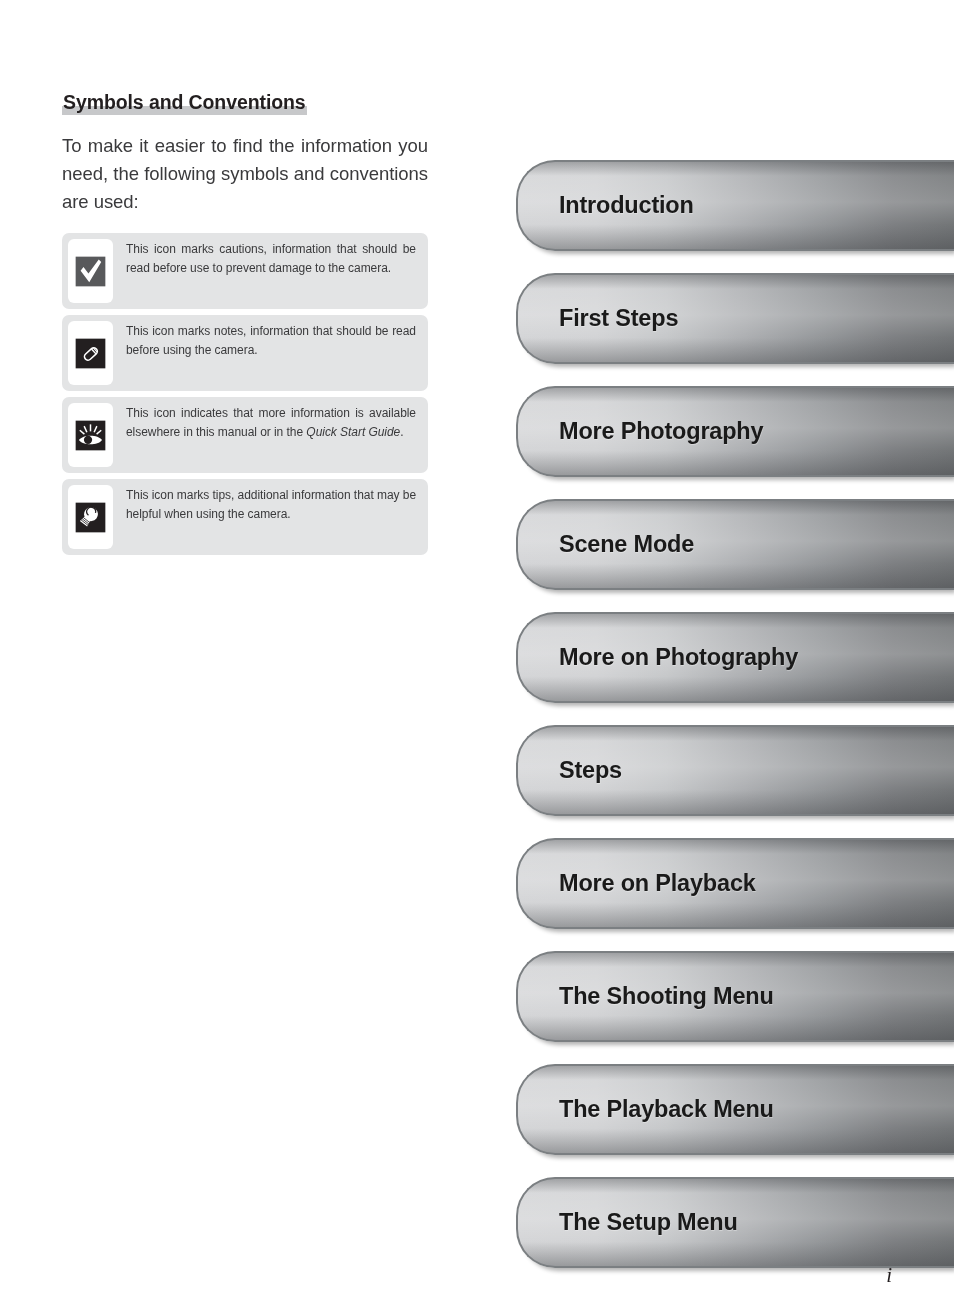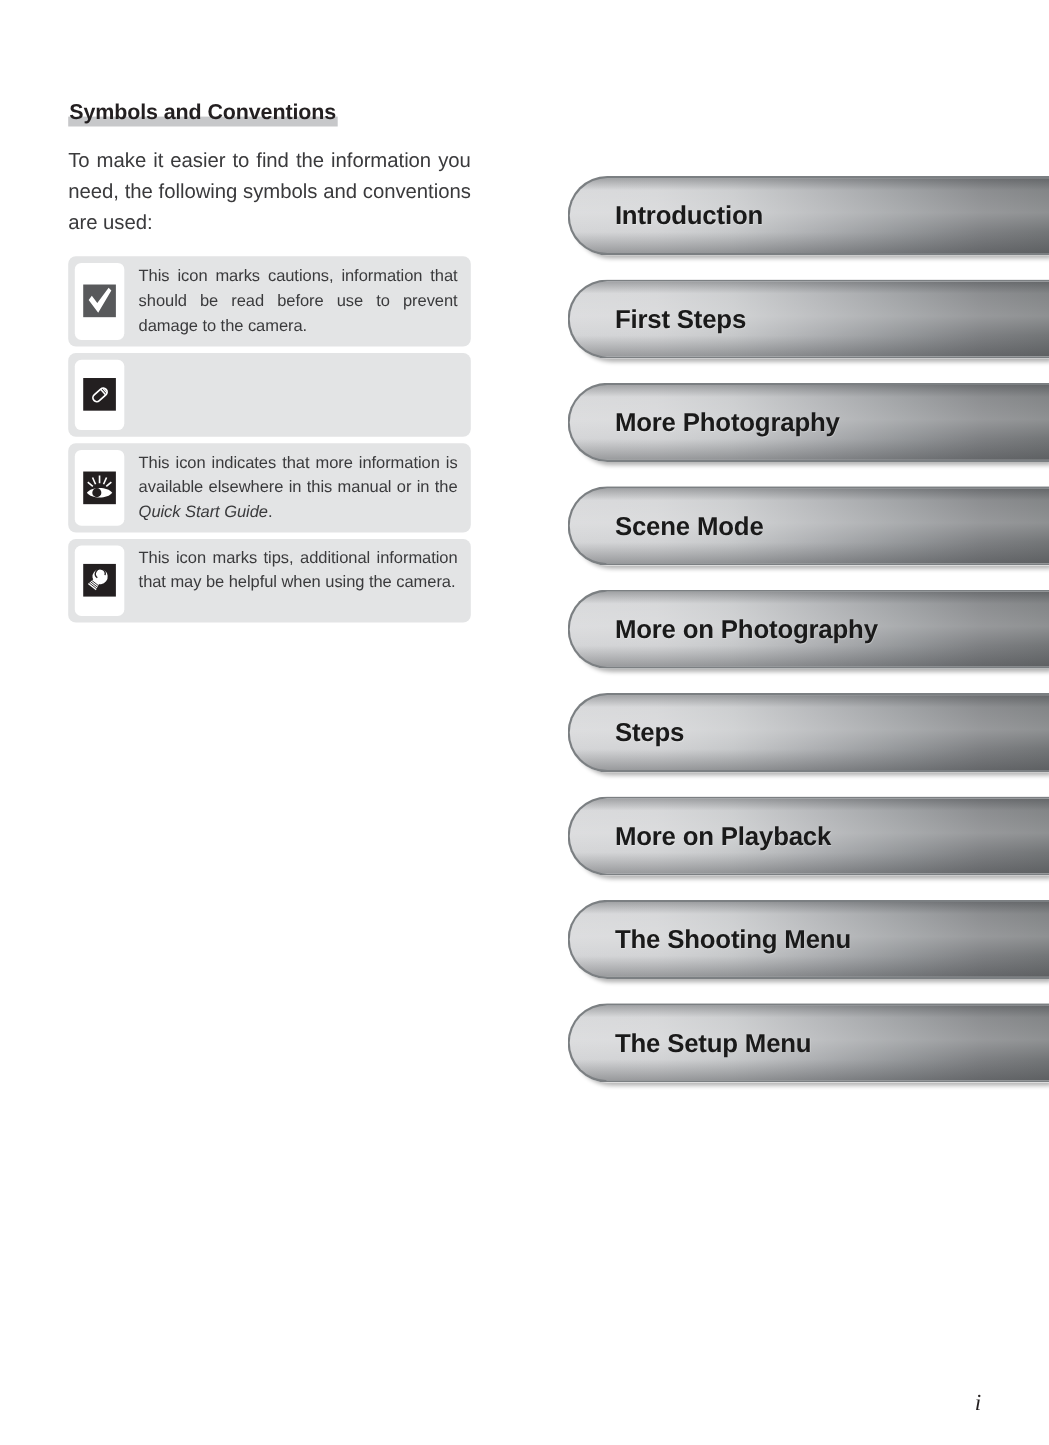--- a/index.html
+++ b/index.html
@@ -83,39 +83,39 @@
     justify-content: center;
   }
   .note-icon {
     width: 33px;
     height: 33px;
     display: block;
   }
   .note-text {
     flex: 1;
     padding: 1px 6px 0 13px;
-    font-size: 15px;
+    font-size: 12px;
     line-height: 1.515;
     color: #3a3a3c;
     text-align: justify;
     text-justify: inter-word;
     letter-spacing: -0.05px;
   }
   .note-text i { font-style: italic; }
 
   
   .tabs {
     position: absolute;
     left: 516px;
     top: 160px;
     width: 438px;
   }
   .tab {
     position: relative;
-    height: 72px;
+    height: 91px;
     margin-bottom: 22px;
     border: 2px solid #7b7f82;
     border-right: none;
     border-radius: 39px 0 0 39px;
     box-sizing: border-box;
     display: flex;
     align-items: center;
     background:
       linear-gradient(to bottom,
         rgba(90,92,95,0.40) 0%,
@@ -182,20 +182,21 @@
       <div class="note-iconwrap">
         <svg class="note-icon" viewBox="0 0 40 40">
           <rect x="2" y="2" width="36" height="36" fill="#231f20"></rect>
           <g transform="rotate(-42 20 20)">
             <rect x="11" y="16.5" width="18" height="8.5" rx="4.2" fill="none" stroke="#ffffff" stroke-width="1.9"></rect>
             <line x1="24.6" y1="16.7" x2="24.6" y2="24.8" stroke="#ffffff" stroke-width="1.7"></line>
             <line x1="27.1" y1="17.4" x2="27.1" y2="24.1" stroke="#ffffff" stroke-width="1.4"></line>
           </g>
         </svg>
       </div>
+      <div class="note-text"><span>This icon marks notes, information that should be read before using the camera.</span></div>
     </div>
 
     <div class="note-box">
       <div class="note-iconwrap">
         <svg class="note-icon" viewBox="0 0 40 40">
           <rect x="2" y="2" width="36" height="36" fill="#231f20"></rect>
           <line x1="20" y1="6.5" x2="20" y2="15" stroke="#ffffff" stroke-width="1.8"></line>
           <line x1="12.3" y1="8.6" x2="15.6" y2="16.0" stroke="#ffffff" stroke-width="1.8"></line>
           <line x1="27.7" y1="8.6" x2="24.4" y2="16.0" stroke="#ffffff" stroke-width="1.8"></line>
           <line x1="7.0" y1="13.6" x2="12.6" y2="18.4" stroke="#ffffff" stroke-width="1.8"></line>
@@ -246,17 +247,20 @@
   <div class="tab">
     <span class="tab-label">Steps</span>
   </div>
   <div class="tab">
     <span class="tab-label">More on Playback</span>
   </div>
   <div class="tab">
     <span class="tab-label">The Shooting Menu</span>
   </div>
   <div class="tab">
+    <span class="tab-label">The Playback Menu</span>
+  </div>
+  <div class="tab">
     <span class="tab-label">The Setup Menu</span>
   </div>
 </div>
 
 <div class="page-number">i</div>
 
 </body></html>

